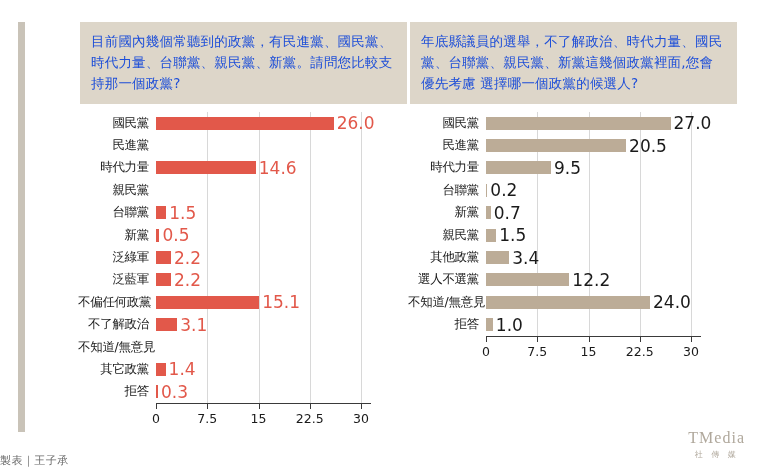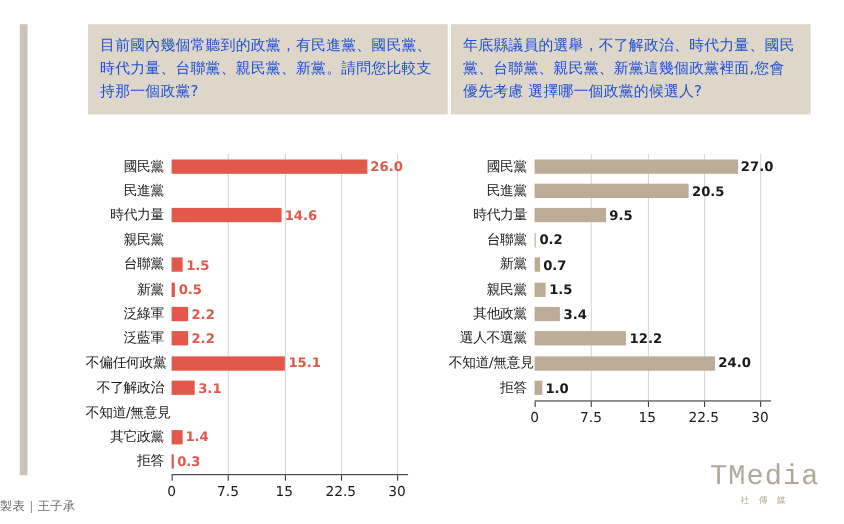--- a/index.html
+++ b/index.html
@@ -34,21 +34,20 @@
     line-height: 1.55;
     padding: 9px 11px 10px 11px;
     letter-spacing: 0.2px;
     width: 327px;
   }
   .chart-area {
     position: absolute;
     top: 112px;
     width: 340px;
     height: 320px;
-    margin-top: 28px;
   }
   .chart-left { left: 78px; }
   .chart-right { left: 408px; }
 
   .rows { position: relative; }
   .row {
     display: flex;
     align-items: center;
     height: 22.4px;
   }
@@ -67,22 +66,22 @@
     height: 100%;
     display: flex;
     align-items: center;
   }
   .bar {
     height: 13px;
   }
   .bar-red { background: #e2584a; }
   .bar-tan { background: #bcac97; }
   .val {
-    font-size: 12px;
-    font-weight: bold;
+    font-size: 17px;
+    font-weight: normal;
     margin-left: 3px;
     white-space: nowrap;
   }
   .val-red { color: #e2584a; }
   .val-tan { color: #1a1a1a; }
 
   .axis {
     position: relative;
     margin-left: 78px;
     height: 26px;
@@ -120,22 +119,22 @@
     letter-spacing: 0.5px;
   }
   .logo {
     position: absolute;
     right: 22px;
     bottom: 16px;
     text-align: center;
     color: #b0a89c;
   }
   .logo-main {
-    font-family: Liberation Mono, monospace;
-    font-size: 26px;
+    font-family: Liberation Serif, serif;
+    font-size: 16px;
     letter-spacing: 1px;
     line-height: 1;
     margin-top: 16px;
   }
   .logo-sub {
     font-size: 8px;
     letter-spacing: 3px;
     margin-top: 3px;
   }
 </style>

